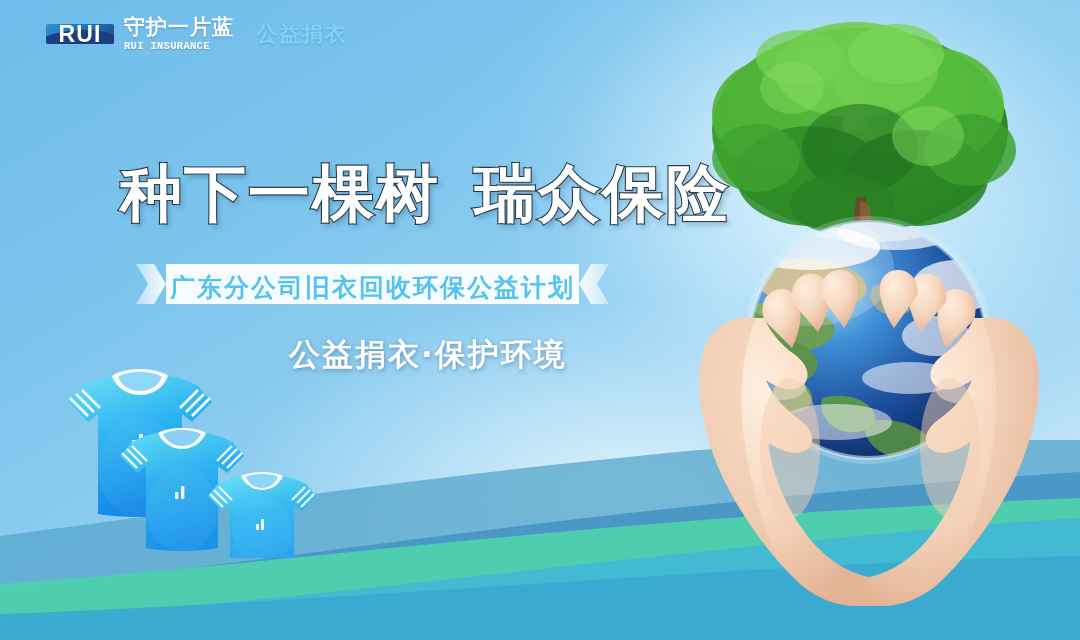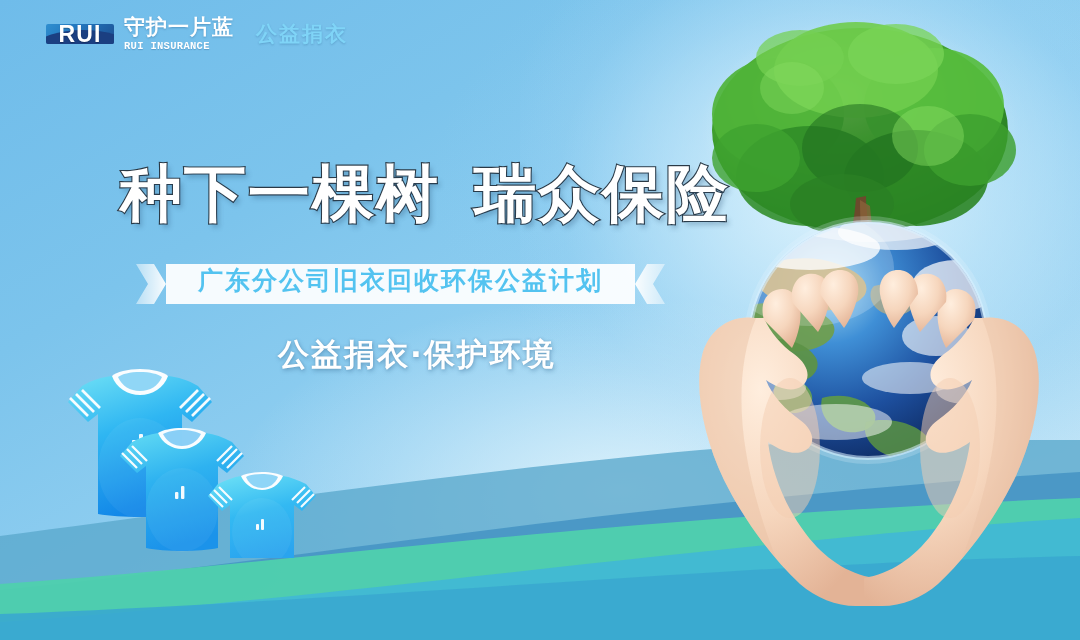--- a/index.html
+++ b/index.html
@@ -76,36 +76,36 @@
     position:absolute;left:136px;top:264px;height:40px;
     display:flex;align-items:stretch;
   }
   .sb-chev-l{
     width:30px;
     background:linear-gradient(90deg,rgba(255,255,255,0.45),rgba(255,255,255,0.95));
     clip-path:polygon(0 0,60% 0,100% 50%,60% 100%,0 100%,40% 50%);
   }
   .sb-body{
     background:rgba(255,255,255,0.93);
-    display:flex;align-items:flex-start;padding:0 32px;
+    display:flex;align-items:flex-end;padding:0 4px;
   }
   .sb-text{
     color:#53c3f0;font-size:25px;font-weight:bold;letter-spacing:2px;
     font-family:"DejaVu Sans",sans-serif;
     white-space:nowrap;
   }
   .sb-chev-r{
     width:30px;
     background:linear-gradient(270deg,rgba(255,255,255,0.45),rgba(255,255,255,0.95));
     clip-path:polygon(40% 0,100% 0,60% 50%,100% 100%,40% 100%,0 50%);
   }
 
   
   .tagline{
-    position:absolute;left:278px;top:334px;
+    position:absolute;left:289px;top:334px;
     font-family:"DejaVu Sans",sans-serif;
     font-size:31px;font-weight:bold;color:#ffffff;letter-spacing:2px;
     white-space:nowrap;
     text-shadow:1px 2px 4px rgba(60,110,150,0.45), 0 0 2px rgba(90,140,175,0.5);
     text-align:center;
   }
 
   
   .wave{position:absolute;left:0;width:1080px;pointer-events:none;}
   .wave svg{display:block;}

